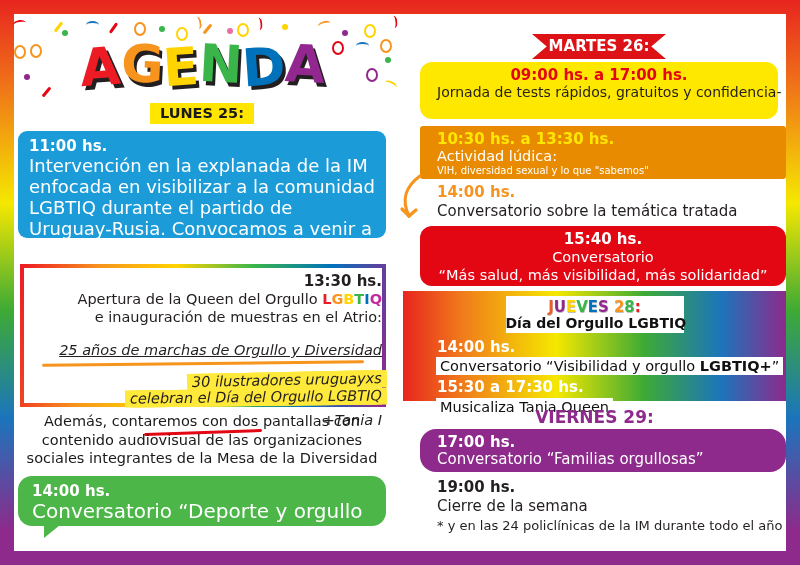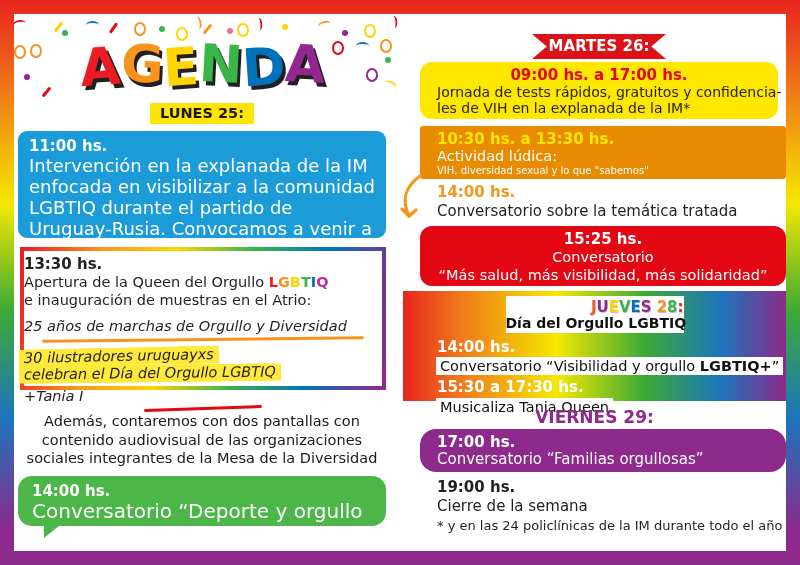--- a/index.html
+++ b/index.html
@@ -29,24 +29,24 @@
   .title span:nth-child(even){transform:rotate(3deg) translateY(-2px);}
   
   .day-banner-wrap{left:18px;top:103px;width:368px;text-align:center;}
   .day-banner{display:inline-block;background:#FFE500;color:#1a1a1a;font-weight:bold;font-size:14.5px;padding:2px 10px 3px;}
   .box{box-sizing:border-box;color:#fff;}
   .time{font-weight:bold;font-size:15px;line-height:1.2;}
   .body-txt{font-size:14px;line-height:1.17;}
   .blue-box{left:18px;top:131px;width:368px;height:107px;border-radius:9px;padding:6px 11px;}
   
   .rb-box{
-    left:20px;top:247px;width:366px;height:143px;background:#fff;
+    left:20px;top:264px;width:366px;height:143px;background:#fff;
     border:4px solid;box-sizing:border-box;
     border-image:linear-gradient(100deg,#ED1C24,#F7941D,#FFD400,#39B54A,#0072BC,#92278F) 1;
-    text-align:left;color:#231f20;font-size:14.5px;
+    text-align:right;color:#231f20;font-size:14.5px;
   }
   .rb-box .time{color:#231f20;margin-top:4px;}
   .rb-line{line-height:1.25;}
   .lgbtiq-letters span{font-weight:bold;}
   .expo{font-style:italic;line-height:1.2;}
   .underline-orange{width:322px;height:3px;background:#F7941D;border-radius:3px;margin:2px auto 0;transform:rotate(-0.6deg);}
   .hl-yellow{display:inline-block;background:#FFE93B;box-shadow:5px 0 0 #FFE93B,-5px 0 0 #FFE93B;transform:rotate(-1.2deg);}
   .underline-red{width:118px;height:2.6px;background:#E30613;border-radius:2px;margin:1px auto 0;transform:rotate(-2deg);}
   .note-block{left:22px;top:412px;width:360px;text-align:center;color:#1a1a1a;font-size:14.5px;line-height:1.28;font-weight:500;}
   .green-box{left:18px;top:476px;width:368px;height:50px;background:#4CB648;border-radius:14px;padding:6px 14px;}
@@ -61,21 +61,21 @@
   .orange-box{left:420px;top:126px;width:366px;height:53px;background:#E98B00;border-radius:3px;padding:4px 0 0 17px;}
   .orange-box .time{color:#FFE800;}
   .arrow-wrap{left:398px;top:173px;width:26px;height:48px;}
   .talk1{left:437px;top:183px;color:#231f20;}
   .talk1 .time{color:#F7941D;}
   .talk1 .body-txt{font-size:15px;margin-top:2px;}
   .red-box{left:420px;top:226px;width:366px;height:60px;background:#E30613;border-radius:12px;text-align:center;padding-top:4px;}
   .red-box .body-txt{font-size:14.5px;line-height:1.25;}
   .rainbow-box{left:403px;top:291px;width:383px;height:110px;
     background:linear-gradient(90deg,#E8251F 0%,#F0791B 15%,#F5E800 40%,#3DAA35 63%,#1C75BC 83%,#8E2A8B 100%);}
-  .jueves-header{width:178px;margin:5px auto 0;background:#fff;text-align:right;padding:1px 0 2px;}
+  .jueves-header{width:178px;margin:5px auto 0;background:#fff;text-align:center;padding:1px 0 2px;}
   .jueves-letters span{font-weight:bold;font-size:15px;text-shadow:0.5px 0.5px 0 rgba(0,0,0,.25);}
   .jueves-sub{color:#111;font-weight:bold;font-size:14px;line-height:1.05;white-space:nowrap;}
   .rbx-time{margin:6px 0 0 34px;color:#fff;font-weight:bold;font-size:15px;line-height:1.1;}
   .white-strip{display:inline-block;background:#fff;color:#111;font-size:14.5px;padding:1px 4px;margin:2px 0 0 33px;white-space:nowrap;}
   .white-strip b{font-weight:bold;}
   .viernes-banner{left:403px;top:407px;width:383px;text-align:center;color:#8E2A8B;font-weight:bold;font-size:17px;}
   .purple-box{left:420px;top:429px;width:366px;height:43px;background:#8E2A8B;border-radius:16px;padding:4px 0 0 17px;}
   .closing{left:437px;top:478px;color:#231f20;}
   .closing .time{color:#231f20;}
   .closing .body-txt{font-size:15px;margin-top:2px;color:#231f20;}
@@ -128,21 +128,21 @@
 
   <div class="abs box blue-box" style="background-color: rgb(27, 156, 216);">
     <div class="time">11:00 hs.</div>
     <div class="body-txt" style="font-size:18px;line-height:1.17;">Intervención en la explanada de la IM enfocada en visibilizar a la comunidad LGBTIQ durante el partido de Uruguay-Rusia. Convocamos a venir a mirar juntxs el partido con banderas y distintivos con los colores del arcoiris</div>
   </div>
 
   <div class="abs rb-box">
     <div class="time">13:30 hs.</div>
     <div class="rb-line"><span>Apertura de la Queen del Orgullo </span><span class="lgbtiq-letters"><span style="color: rgb(237, 28, 36);">L</span><span style="color: rgb(247, 148, 29);">G</span><span style="color: rgb(255, 212, 0);">B</span><span style="color: rgb(57, 181, 74);">T</span><span style="color: rgb(0, 114, 188);">I</span><span style="color: rgb(196, 41, 155);">Q</span></span></div>
     <div class="rb-line">e inauguración de muestras en el Atrio:</div>
-    <div class="expo" style="margin-top:9px;">25 años de marchas de Orgullo y Diversidad</div>
+    <div class="expo" style="margin-top:16px;text-decoration:underline;">25 años de marchas de Orgullo y Diversidad</div>
     <div class="underline-orange"></div>
     <div style="margin-top:7px;">
       <span class="expo hl-yellow">30 ilustradores uruguayxs</span><br>
       <span class="expo hl-yellow" style="transform:rotate(-0.7deg);">celebran el Día del Orgullo LGBTIQ</span>
     </div>
     <div class="expo" style="margin-top:6px;">+Tania I</div>
     <div class="underline-red"></div>
   </div>
 
   <div class="abs note-block">Además, contaremos con dos pantallas con contenido audiovisual de las organizaciones sociales integrantes de la Mesa de la Diversidad</div>
@@ -150,21 +150,20 @@
   <div class="abs box green-box" style="background-color: rgb(76, 182, 72);">
     <div class="time">14:00 hs.</div>
     <div class="body-txt" style="font-size:20px;">Conversatorio “Deporte y orgullo LGBTIQ+”</div>
   </div>
 
   <div class="abs ribbon" style="background-color: rgb(221, 18, 23);">MARTES 26:</div>
 
   <div class="abs box yellow-box" style="background-color: rgb(255, 232, 0);">
     <div class="time">09:00 hs. a 17:00 hs.</div>
     <div class="body-txt nowrap">Jornada de tests rápidos, gratuitos y confidencia-</div>
-    <div class="body-txt nowrap">les de VIH en la explanada de la IM*</div>
   </div>
 
   <div class="abs box orange-box" style="background-color: rgb(233, 139, 0);">
     <div class="time">10:30 hs. a 13:30 hs.</div>
     <div class="body-txt nowrap" style="font-size:14.5px;">Actividad lúdica:</div>
     <div class="body-txt nowrap" style="font-size:10px;">VIH, diversidad sexual y lo que "sabemos"</div>
   </div>
 
   <div class="abs arrow-wrap">
     <svg width="26" height="48" viewBox="0 0 26 48">
@@ -173,21 +172,21 @@
       <path d="M11 43 L18 37" stroke="#F7941D" stroke-width="3.2" fill="none" stroke-linecap="round"></path>
     </svg>
   </div>
 
   <div class="abs talk1">
     <div class="time">14:00 hs.</div>
     <div class="body-txt">Conversatorio sobre la temática tratada</div>
   </div>
 
   <div class="abs box red-box" style="background-color: rgb(227, 6, 19);">
-    <div class="time">15:25 hs.</div>
+    <div class="time">15:40 hs.</div>
     <div class="body-txt">Conversatorio</div>
     <div class="body-txt">“Más salud, más visibilidad, más solidaridad”</div>
   </div>
 
   <div class="abs rainbow-box">
     <div class="jueves-header">
       <div class="jueves-letters"><span style="color: rgb(241, 90, 36);">J</span><span style="color: rgb(146, 39, 143);">U</span><span style="color: rgb(255, 212, 0);">E</span><span style="color: rgb(57, 181, 74);">V</span><span style="color: rgb(0, 114, 188);">E</span><span style="color: rgb(146, 39, 143);">S</span><span style="display:inline-block;width:5px;"></span><span style="color: rgb(247, 148, 29);">2</span><span style="color: rgb(57, 181, 74);">8</span><span style="color: rgb(237, 28, 36);">:</span></div>
       <div class="jueves-sub">Día del Orgullo LGBTIQ</div>
     </div>
     <div class="rbx-time">14:00 hs.</div>

